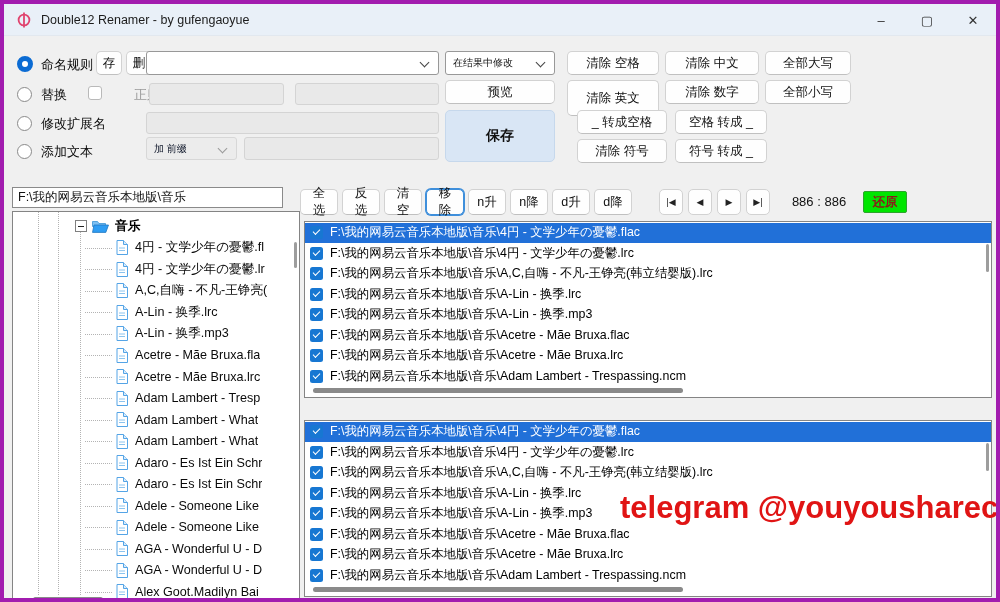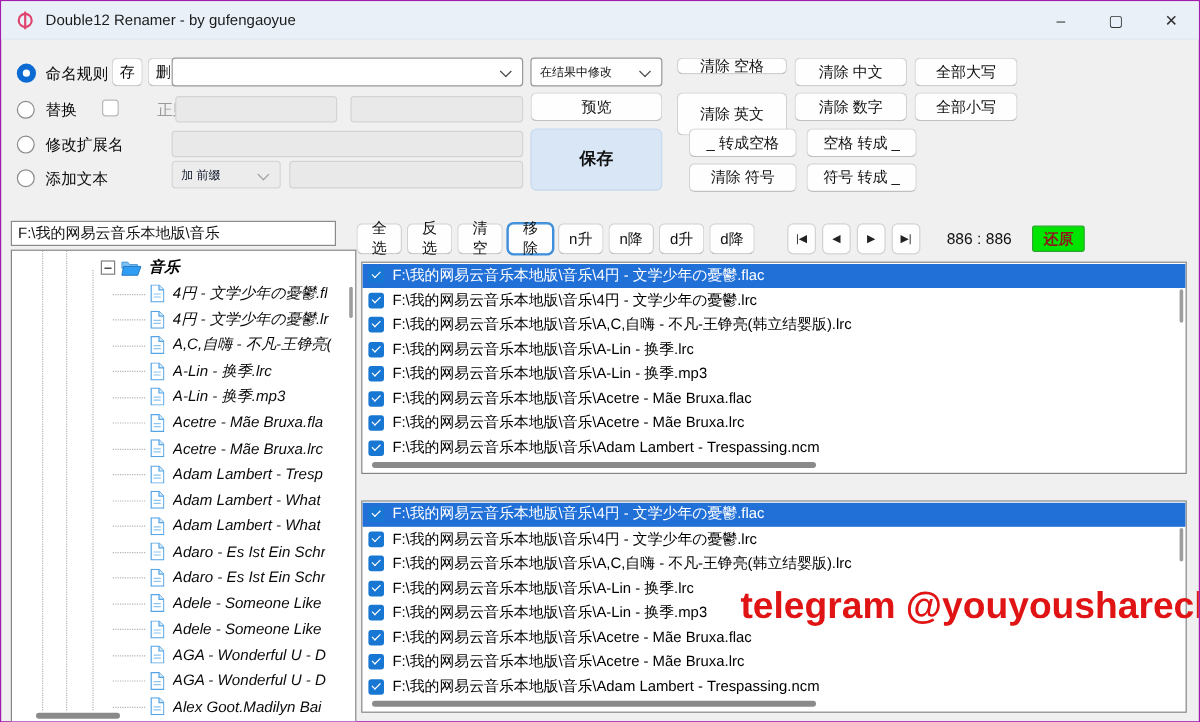--- a/index.html
+++ b/index.html
@@ -1,17 +1,17 @@
 <!DOCTYPE html>
 <html><head>
 <meta charset="utf-8">
 <style>
   html,body{margin:0;padding:0;background:#cfd4d9;}
   .win{position:relative;width:1000px;height:602px;background:#f0f0f0;
-       font-family:"Liberation Sans",sans-serif;border:1px solid #a21caf;
+       font-family:"Liberation Sans",sans-serif;border:4px solid #a21caf;
        box-sizing:border-box;overflow:hidden;padding-left:16px;}
   
   .titlebar{position:absolute;left:0;top:0;width:100%;height:32px;background:#e9f0f8;
             display:flex;align-items:center;border-bottom:1px solid #e2e8ef;box-sizing:border-box;}
   .app-icon{margin-left:12px;display:flex;align-items:center;}
   .title{margin-left:9px;font-size:12.5px;color:#1b1b1b;}
   .win-controls{position:absolute;right:0;top:0;height:32px;display:flex;}
   .wc{width:46px;height:32px;display:flex;align-items:center;justify-content:center;
       font-size:13px;color:#333;cursor:default;}
   
@@ -32,21 +32,21 @@
   .rlabel{position:absolute;font-size:13px;color:#0a0a0a;line-height:16px;white-space:nowrap;}
   .cbx{position:absolute;width:14px;height:14px;background:#fff;border:1px solid #b9b9b9;
        border-radius:3px;box-sizing:border-box;}
   .glabel{color:#9a9a9a;}
   
   .path-input{position:absolute;left:8px;top:183px;width:271px;height:21px;background:#fff;
        border:1px solid #8a8a8a;box-sizing:border-box;font-size:12.5px;color:#111;
        line-height:19px;padding-left:5px;white-space:nowrap;overflow:hidden;}
   .tree{position:absolute;left:8px;top:207px;width:288px;height:395px;background:#fff;
        border:1px solid #848484;box-sizing:border-box;overflow:hidden;}
-  .tree-inner{position:absolute;left:16px;top:3px;right:10px;font-style:italic;}
+  .tree-inner{position:absolute;left:4px;top:3px;right:10px;}
   .guide{position:absolute;border-left:1px dotted #b3b3b3;top:0;bottom:10px;}
   .tree-root{position:relative;height:22px;display:flex;align-items:center;padding-left:58px;}
   .expander{width:12px;height:12px;border:1px solid #7f7f7f;background:#fff;box-sizing:border-box;
        position:relative;flex:none;}
   .expander::after{content:'';position:absolute;left:2px;top:5px;width:6px;border-top:1px solid #222;}
   .tree-root .folder{margin-left:5px;flex:none;display:flex;}
   .tree-root .tree-label{margin-left:6px;font-weight:bold;font-size:12.8px;color:#000;}
   .tree-file{position:relative;height:21.5px;display:flex;align-items:center;padding-left:99px;}
   .tree-file::before{content:'';position:absolute;left:68px;top:50%;width:27px;border-top:1px dotted #b3b3b3;}
   .tree-file .file-icon{flex:none;display:flex;}
@@ -126,21 +126,21 @@
   <span class="radio" style="left:13px;top:140px;"></span>
   <span class="rlabel" style="left:37px;top:140px;">添加文本</span>
   <div class="combo disabled" style="left:142px;top:133px;width:91px;height:23px;">
     <span>加 前缀</span>
   </div>
   <div class="field" style="left:240px;top:133px;width:195px;height:23px;"></div>
 
   <div class="combo" style="left:441px;top:47px;width:110px;height:24px;">
     <span>在结果中修改</span>
   </div>
-  <button class="btn" style="left:563px;top:47px;width:92px;height:14px;">清除 空格</button>
+  <button class="btn" style="left:563px;top:47px;width:92px;height:24px;">清除 空格</button>
   <button class="btn" style="left:661px;top:47px;width:94px;height:24px;">清除 中文</button>
   <button class="btn" style="left:761px;top:47px;width:86px;height:24px;">全部大写</button>
 
   <button class="btn" style="left:441px;top:76px;width:110px;height:24px;">预览</button>
   <button class="btn" style="left:563px;top:76px;width:92px;height:36px;">清除 英文</button>
   <button class="btn" style="left:661px;top:76px;width:94px;height:24px;">清除 数字</button>
   <button class="btn" style="left:761px;top:76px;width:86px;height:24px;">全部小写</button>
 
   <button class="btn" id="b-save" style="left:441px;top:106px;width:110px;height:52px;">保存</button>
   <button class="btn" style="left:573px;top:106px;width:90px;height:24px;">_ 转成空格</button>

